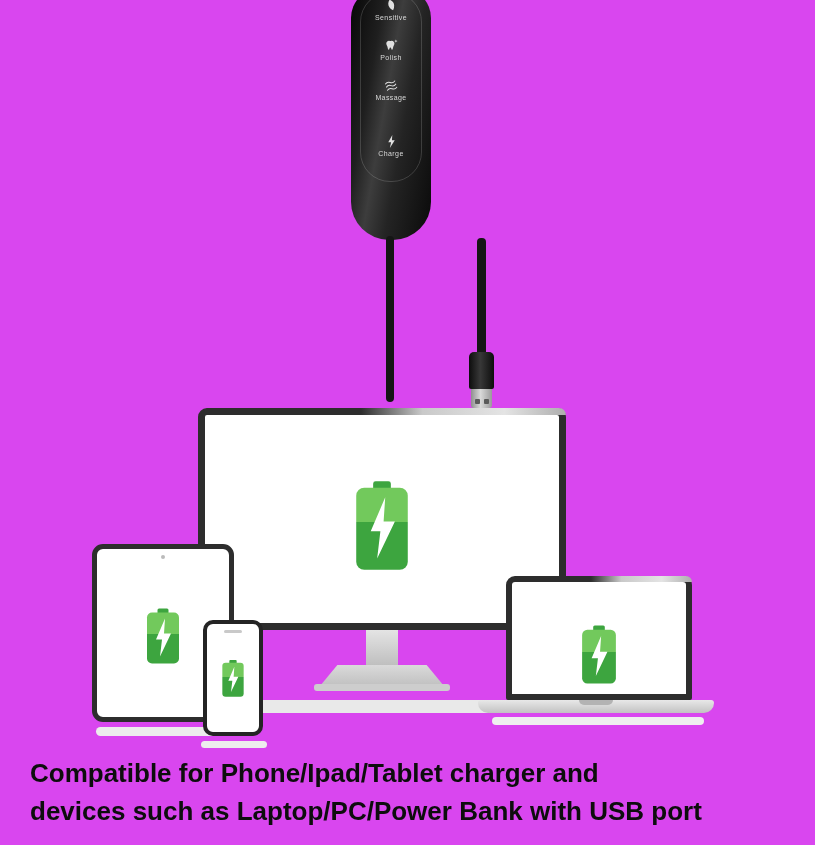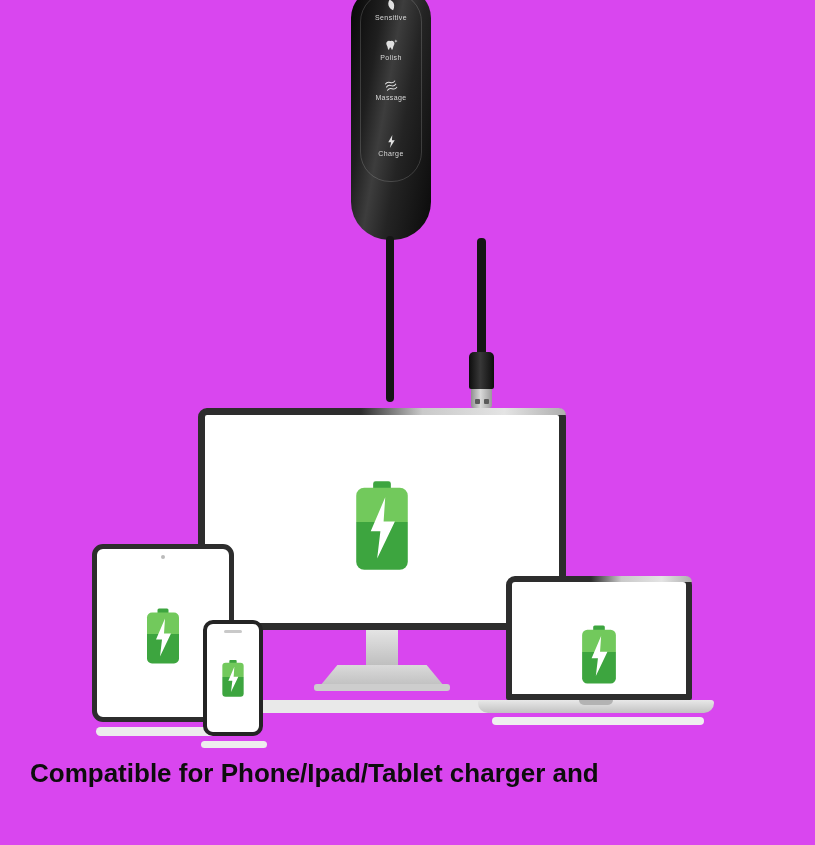--- a/index.html
+++ b/index.html
@@ -236,15 +236,16 @@
         <use href="#battery-sym"></use>
       </svg>
   </div>
   <div class="laptop-base">
     <div class="laptop-notch"></div>
   </div>
   <div class="laptop-shadow"></div>
 
   <div class="caption">
     <div>Compatible for Phone/Ipad/Tablet charger and</div>
+    <div>devices such as Laptop/PC/Power Bank with USB port</div>
   </div>
 
 </div>
 
 </body></html>

